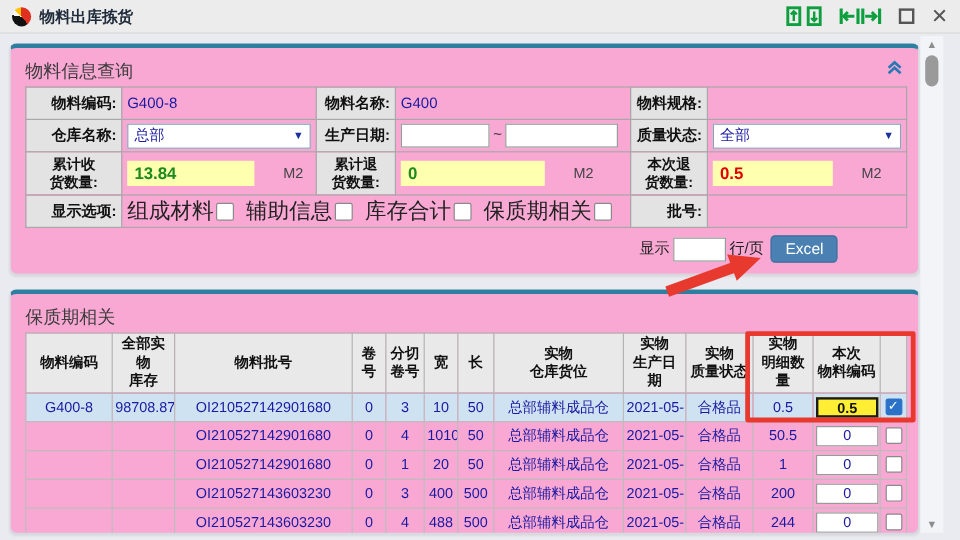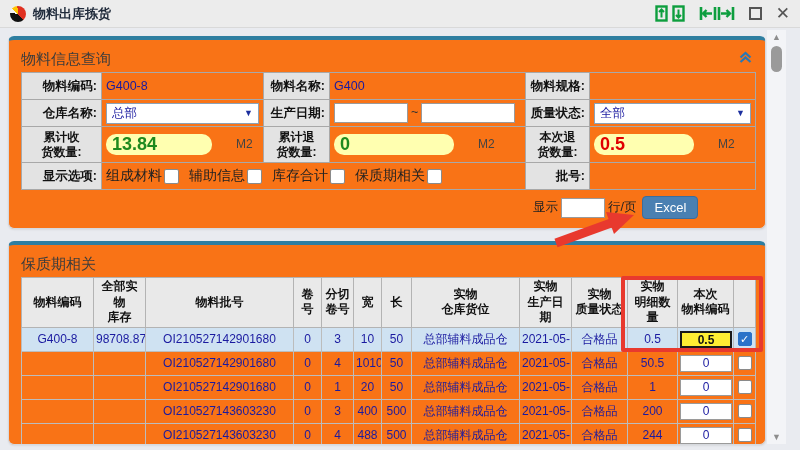--- a/index.html
+++ b/index.html
@@ -14,46 +14,46 @@
     background: conic-gradient(from 140deg, #111 0 140deg, #f5f5f5 140deg 175deg, #ffc400 175deg 215deg, #e03020 215deg 360deg);
     margin-right:7px; flex:0 0 auto; }
   .win-title { font-size:13px; font-weight:bold; color:#1f2a3a; }
   .titlebar .spacer { flex:1; }
   .tb-icon { display:flex; align-items:center; justify-content:center; margin-left:14px; cursor:default; }
   .maxbox { width:13px; height:13px; border:2px solid #555; }
   .closex { font-size:17px; color:#555; line-height:1; font-weight:400; }
 
   
   .content { position:relative; padding:8px 34px 0 8px; }
-  .panel { position:relative; background:#f97316; border-radius:6px; border:1px solid #d6d9de;
+  .panel { position:relative; background:#f9a8d4; border-radius:6px; border:1px solid #d6d9de;
     border-top:4px solid #2e7ea1; box-shadow:0 1px 2px rgba(0,0,0,.08); padding:6px 12px 8px 12px; }
   .panel + .panel { margin-top:12px; }
   .sec-head { display:flex; align-items:center; height:26px; }
   .sec-title { font-size:15px; color:#3c3c3c; }
   .collapse { margin-left:auto; }
 
   
   table.form { width:734px; border-collapse:collapse; table-layout:fixed; }
   table.form td { border:1px solid #a8a8a8; font-size:12.5px; height:27px; padding:1px 4px;
     overflow:hidden; white-space:nowrap; }
   td.lbl { background:#e3e3e3; font-weight:bold; color:#111; text-align:right; }
   td.lbl.two { white-space:pre-line; line-height:1.25; font-size:12px; text-align:center; }
   td.val { color:#1a1aa0; }
   .fakeselect { display:flex; align-items:center; border:1px solid #8aa2b8; height:21px;
     padding:0 5px; color:#1a1aa0; font-size:12.5px; background:#fff; cursor:default; }
   .fakeselect .chev { margin-left:auto; color:#1c2f9e; font-size:9px; }
   .mini-input { display:inline-block; vertical-align:middle; border:1px solid #9a9a9a; background:#fff; height:20px; }
   .date1 { width:74px; } .date2 { width:94px; }
   .tilde { color:#333; margin:0 3px; }
   .ylw { display:inline-block; vertical-align:middle; background:#ffffb0; height:21px; line-height:21px;
-    padding:0 6px; font-weight:bold; font-size:18px;border-radius:10px; }
+    padding:0 6px; font-weight:bold; font-size:14px; }
   .ylw.green { color:#1e8a1e; width:106px; }
   .ylw.red { color:#e00000; width:100px; }
   .unit { color:#444; font-size:12px; margin-left:24px; }
-  .chk-group { display:flex; align-items:center; gap:10px; color:#222; font-weight:normal; font-size:14px; }
+  .chk-group { display:flex; align-items:center; gap:10px; color:#222; font-weight:normal; font-size:18px; }
   .chk-item { display:flex; align-items:center; gap:2px; }
   .chk-box { width:15px; height:15px; border:1px solid #8a8a8a; background:#fff; border-radius:2px; }
 
   .query-row { display:flex; align-items:center; margin:5px 0 0 512px; height:25px; font-size:12.5px; color:#222; }
   .rows-input { width:44px; height:20px; border:1px solid #9a9a9a; background:#fff; margin:0 3px; }
   .btn { background:#4a80b2; color:#fff; font-size:13px; padding:3px 11px; border-radius:4px;
     border:1px solid #3c6d9c; margin-left:6px; cursor:pointer; }
 
   
   .panel2 { height:204px; overflow:hidden; }

